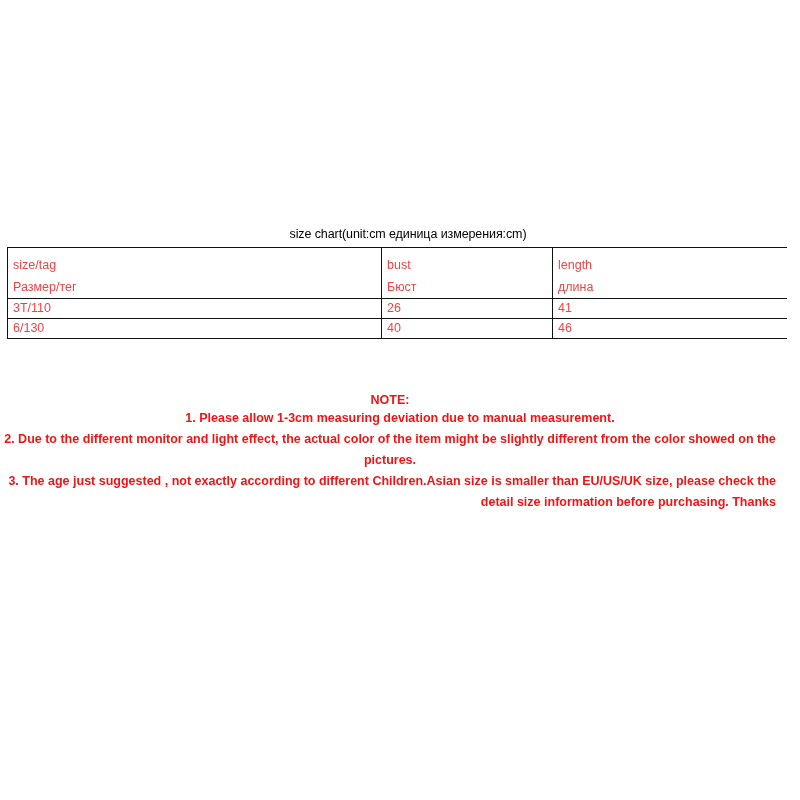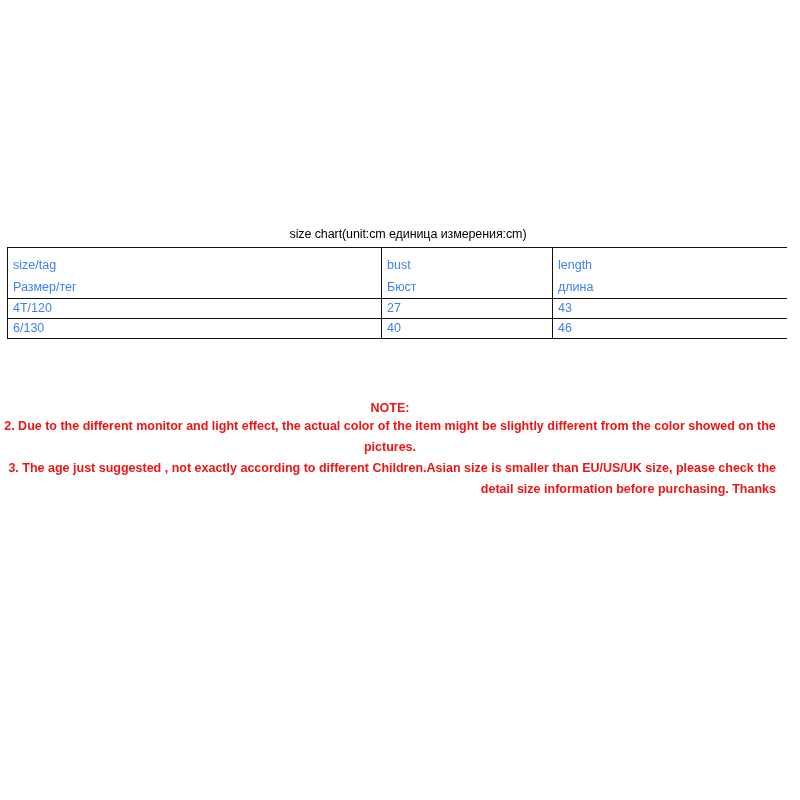--- a/index.html
+++ b/index.html
@@ -42,21 +42,21 @@
 
   
   .size-table {
     position: absolute;
     left: 7px;
     top: 247px;
     width: 779px;
     border-collapse: collapse;
     table-layout: fixed;
     font-size: 12.5px;
-    color: #3b82f6;
+    color: #ef4444;
   }
   .size-table col.c-size { width: 374px; }
   .size-table col.c-bust { width: 171px; }
   .size-table col.c-len  { width: 234px; }
 
   .size-table td,
   .size-table th {
     border-top: 1.6px solid #111111;
     border-bottom: 1.6px solid #111111;
     border-right: 1.6px solid #111111;
@@ -91,21 +91,21 @@
 
   .size-table tbody td {
     height: 15px;
     line-height: 15px;
   }
 
   
   .notes {
     position: absolute;
     left: 0;
-    top: 400px;
+    top: 392px;
     width: 780px;
     text-align: center;
     color: #f21414;
     font-size: 12.5px;
     font-weight: bold;
   }
   .note-heading {
     line-height: 16px;
     margin: 0;
   }
@@ -142,31 +142,32 @@
           <span class="hdr-line">Бюст</span>
         </th>
         <th>
           <span class="hdr-line first">length</span>
           <span class="hdr-line">длина</span>
         </th>
       </tr>
     </thead>
     <tbody>
       <tr>
-        <td>4T/120</td>
-        <td>27</td>
-        <td>43</td>
+        <td>3T/110</td>
+        <td>26</td>
+        <td>41</td>
       </tr>
       <tr>
         <td>6/130</td>
         <td>40</td>
         <td>46</td>
       </tr>
     </tbody>
   </table>
 
   <div class="notes">
     <div class="note-heading">NOTE:</div>
+    <div class="note-item n1">1. Please allow 1-3cm measuring deviation due to manual measurement.</div>
     <div class="note-item n2">2. Due to the different monitor and light effect, the actual color of the item might be slightly different from the color showed on the pictures.</div>
     <div class="note-item n3">3. The age just suggested , not exactly according to different Children.Asian size is smaller than EU/US/UK size, please check the detail size information before purchasing. Thanks</div>
   </div>
 
 </div>
 
 </body></html>

